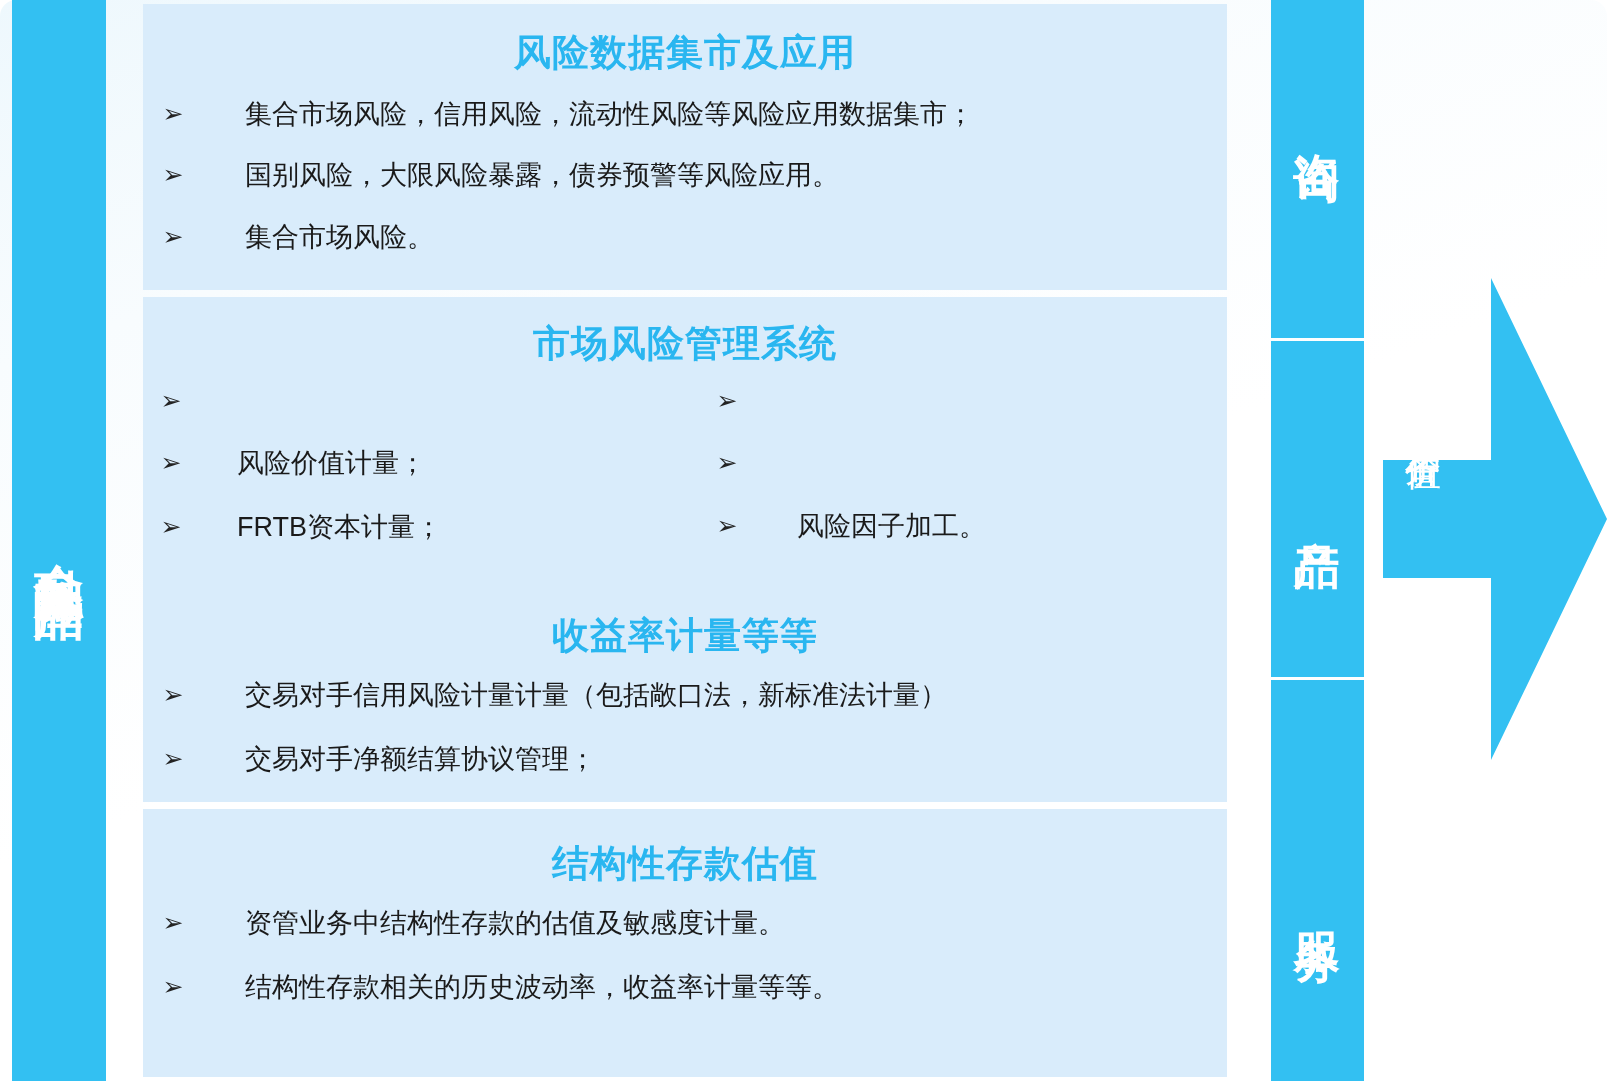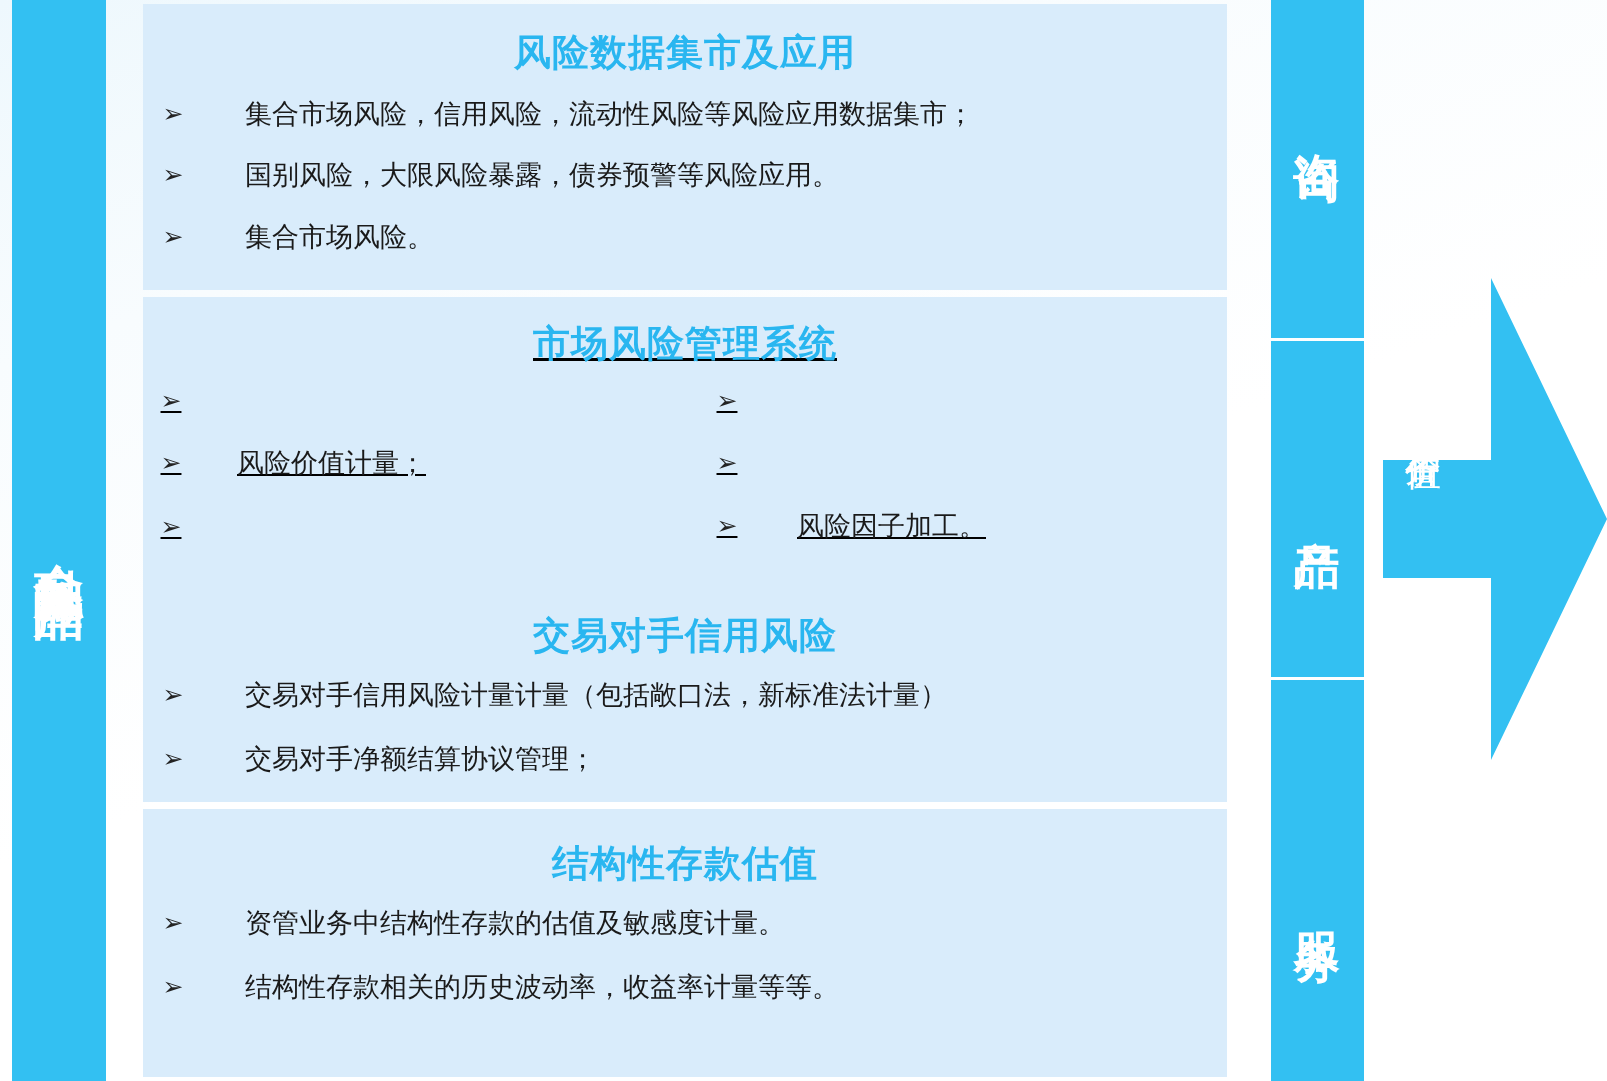--- a/index.html
+++ b/index.html
@@ -9,20 +9,21 @@
     height: 1081px;
     overflow: hidden;
     font-family: "Liberation Sans", "DejaVu Sans", sans-serif;
   }
 
   #root {
     position: relative;
     width: 1607px;
     height: 1081px;
     background: linear-gradient(160deg, #eef8fd 0%, #f8fcfe 22%, #ffffff 52%, #ffffff 100%);
+    border-radius: 16px;
   }
 
   
   .left-bar {
     position: absolute;
     left: 12px;
     top: 0px;
     width: 94px;
     height: 1081px;
     background: #33c0f2;
@@ -50,21 +51,21 @@
     height: 1073px;
   }
 
   .card {
     position: absolute;
     left: 0;
     width: 1084px;
     background: #d9ecfb;
   }
   .card-1 { top: 0px;   height: 286px; }
-  .card-2 { top: 293px; height: 370px; text-decoration: underline; }
+  .card-2 { top: 293px; height: 370px; }
   .card-3 { top: 587px; height: 211px; }
   .card-4 { top: 805px; height: 268px; }
 
   .card-title {
     text-align: center;
     color: #29b6f0;
     font-weight: bold;
     font-size: 37px;
     letter-spacing: 1px;
   }
@@ -205,20 +206,21 @@
             <span class="bullet-indent"></span>
           </div>
           <div class="bullet-row">
             <span class="bullet-mark">➢</span>
             <span class="bullet-indent"></span>
             <span class="bullet-text">风险价值计量；</span>
           </div>
           <div class="bullet-row">
             <span class="bullet-mark">➢</span>
             <span class="bullet-indent"></span>
+            <span class="bullet-text">FRTB资本计量；</span>
           </div>
         </div>
         <div class="col col-right">
           <div class="bullet-row">
             <span class="bullet-mark">➢</span>
             <span class="bullet-indent"></span>
           </div>
           <div class="bullet-row">
             <span class="bullet-mark">➢</span>
             <span class="bullet-indent"></span>
@@ -226,21 +228,21 @@
           <div class="bullet-row">
             <span class="bullet-mark">➢</span>
             <span class="bullet-indent"></span>
             <span class="bullet-text">风险因子加工。</span>
           </div>
         </div>
       </div>
     </div>
 
     <div class="card card-3">
-      <div class="card-title">交易对手信用风险</div>
+      <div class="card-title">收益率计量等等</div>
       <div class="bullets b-left">
         <div class="bullet-row">
           <span class="bullet-mark">➢</span>
           <span class="bullet-indent"></span>
           <span class="bullet-text">交易对手信用风险计量计量（包括敞口法，新标准法计量）</span>
         </div>
         <div class="bullet-row">
           <span class="bullet-mark">➢</span>
           <span class="bullet-indent"></span>
           <span class="bullet-text">交易对手净额结算协议管理；</span>

